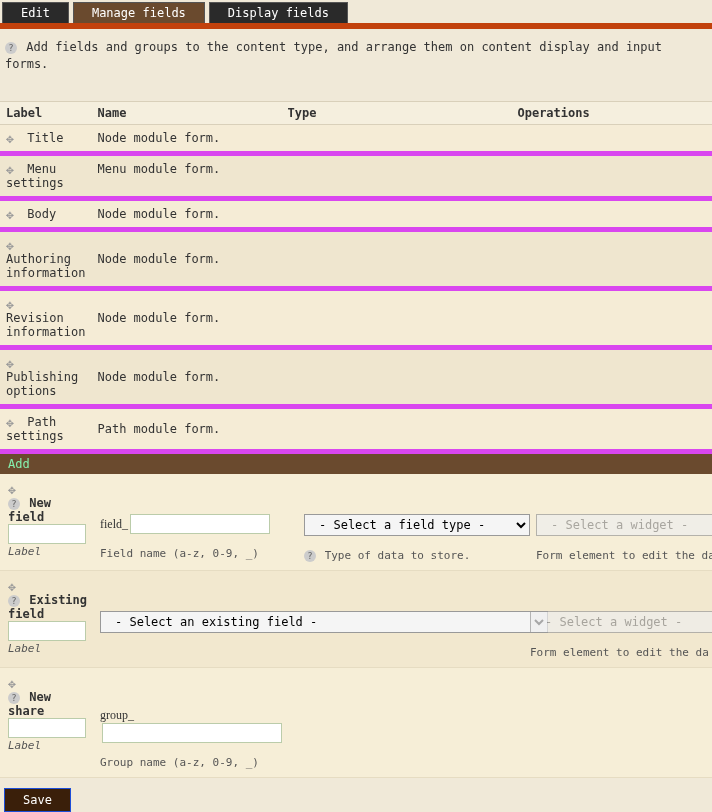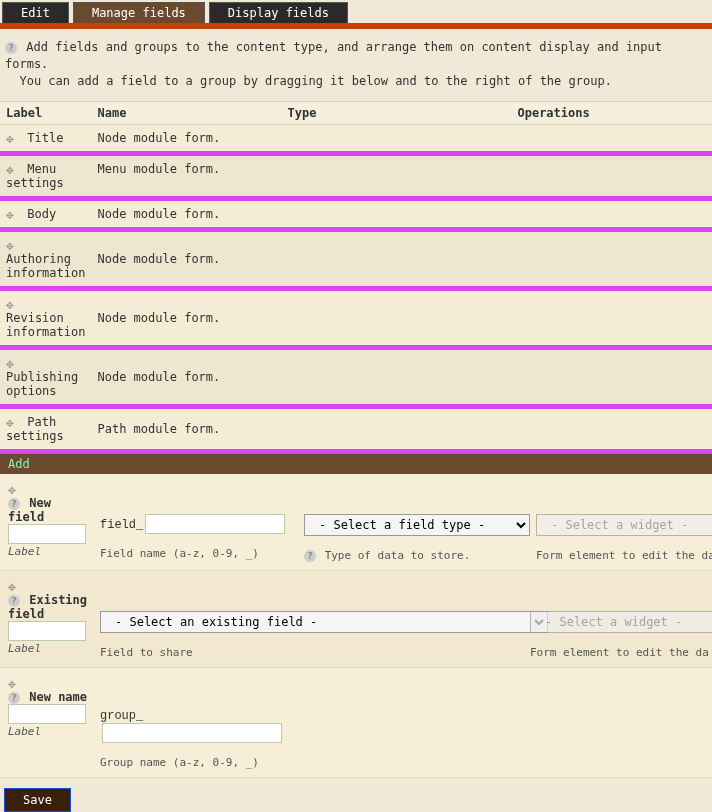--- a/index.html
+++ b/index.html
@@ -118,21 +118,21 @@
   border: 1px solid #999;
   background: #f5f5f5;
   font-family: inherit;
   font-size: 12px;
   height: 22px;
   padding: 1px 10px;
 }
 select[disabled] { color: #888; background: #eee; }
 .label-input { width: 78px; }
 .field-name-input { width: 140px; margin-left: 2px; }
-.prefix { font-family: Liberation Mono, monospace; }
+.prefix { font-family: Liberation Serif, serif; }
 .full-select { width: 100%; }
 .exist-select { width: 448px; }
 .save-row { padding: 10px 4px 20px 4px; }
 .save-btn {
   background: #3a1f0a;
   color: #fff;
   border: 1px solid #1d4ed8;
   padding: 4px 18px;
   font-family: inherit;
   font-size: 12px;
@@ -145,21 +145,21 @@
 
 <div class="tabs">
   <div class="tab">Edit</div>
   <div class="tab active">Manage fields</div>
   <div class="tab">Display fields</div>
 </div>
 
 <div class="help-row">
   <span class="help-icon">?</span>
   <span>Add fields and groups to the content type, and arrange them on content display and input forms.</span><br>
-  &nbsp;&nbsp;<span>You can add a field to a group by dragging it below and to the right of the group.</span>
+  &nbsp;&nbsp;
 </div>
 
 <table class="fields">
   <thead>
     <tr>
       <th class="col-label">Label</th>
       <th class="col-name">Name</th>
       <th class="col-type">Type</th>
       <th>Operations</th>
     </tr>
@@ -250,38 +250,37 @@
       <span class="help-icon">?</span>
       <span class="bold">Existing field</span><br>
       <input type="text" class="label-input" style=""><br>
       <span class="hint-small">Label</span>
     </div>
     <div>
       <div style="height:32px"></div>
       <select class="exist-select">
         <option>- Select an existing field -</option>
       </select>
-      <div class="hint">Field to share</div>
     </div>
     <div>
       <div style="height:32px"></div>
       <select class="full-select" disabled="">
         <option>- Select a widget -</option>
       </select>
       <div class="hint">Form element to edit the da</div>
     </div>
   </div>
 </div>
 
 <div class="add-section">
   <div class="add-grid">
     <div class="drag-cell">
       <span class="drag-handle">✥</span><br>
       <span class="help-icon">?</span>
-      <span class="bold">New name</span><br>
+      <span class="bold">New share</span><br>
       <input type="text" class="label-input" style=""><br>
       <span class="hint-small">Label</span>
     </div>
     <div>
       <div style="height:32px"></div>
       <span class="prefix">group_</span><input type="text" class="field-name-input" style="width: 180px;">
       <div class="hint">Group name (a-z, 0-9, _)</div>
     </div>
     <div></div>
       <div></div>

